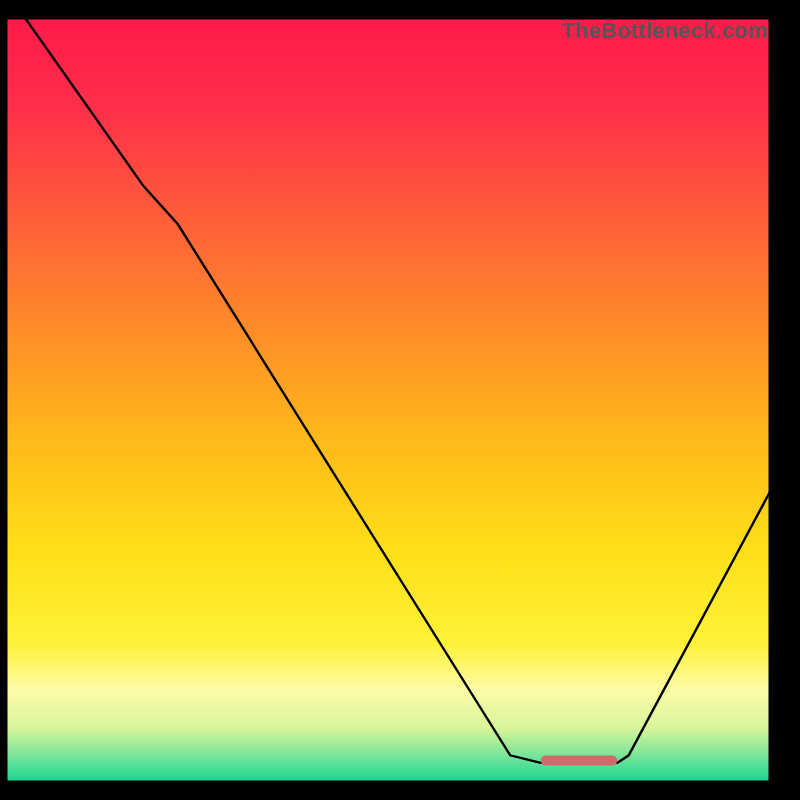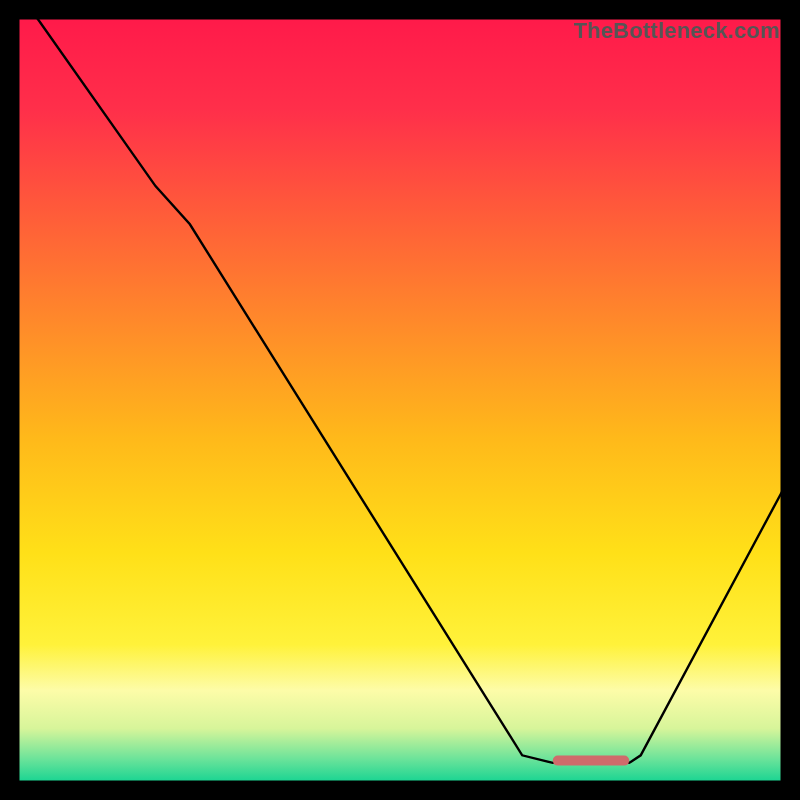--- a/index.html
+++ b/index.html
@@ -6,21 +6,21 @@
     margin: 0;
     padding: 0;
     width: 800px;
     height: 800px;
     background: #000;
     overflow: hidden;
     font-family: Arial, Helvetica, sans-serif;
   }
   .chart-frame {
     position: absolute;
-    left: 18px;
+    left: 6px;
     top: 18px;
     width: 764px;
     height: 764px;
     background: #fca5a5;
     text-decoration: underline;
   }
   .plot-area {
     position: absolute;
     left: 0;
     top: 0;

